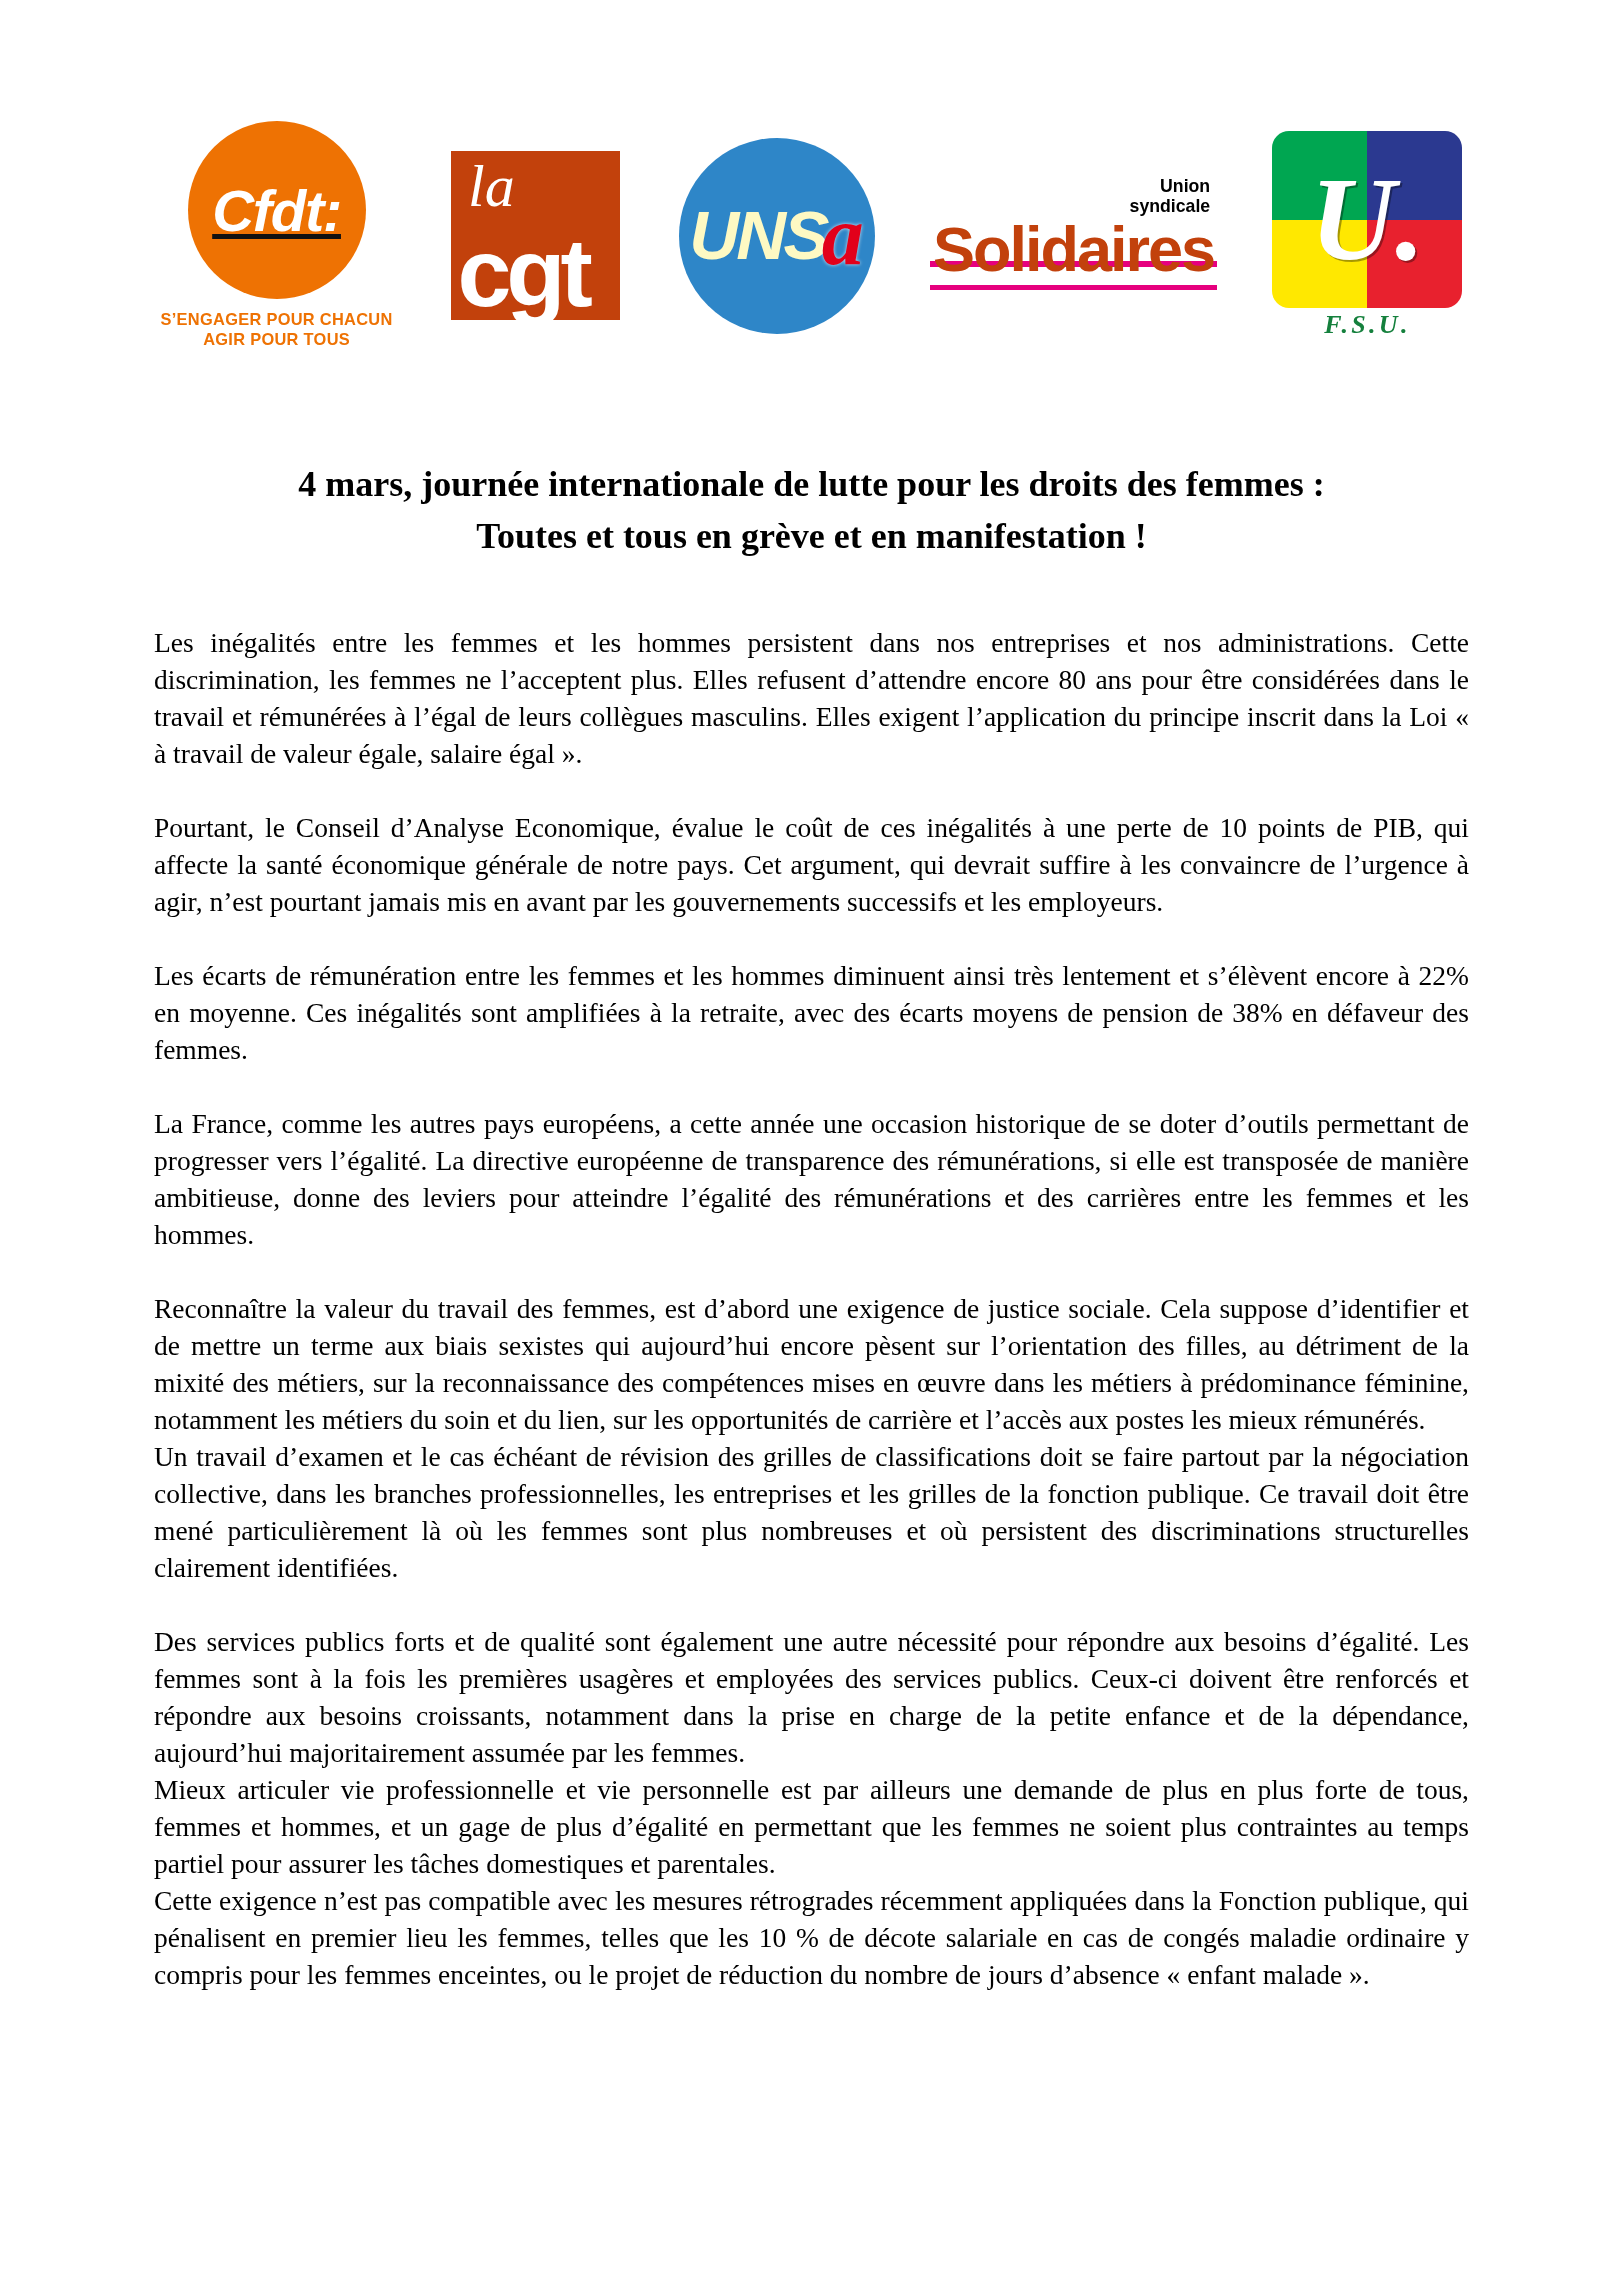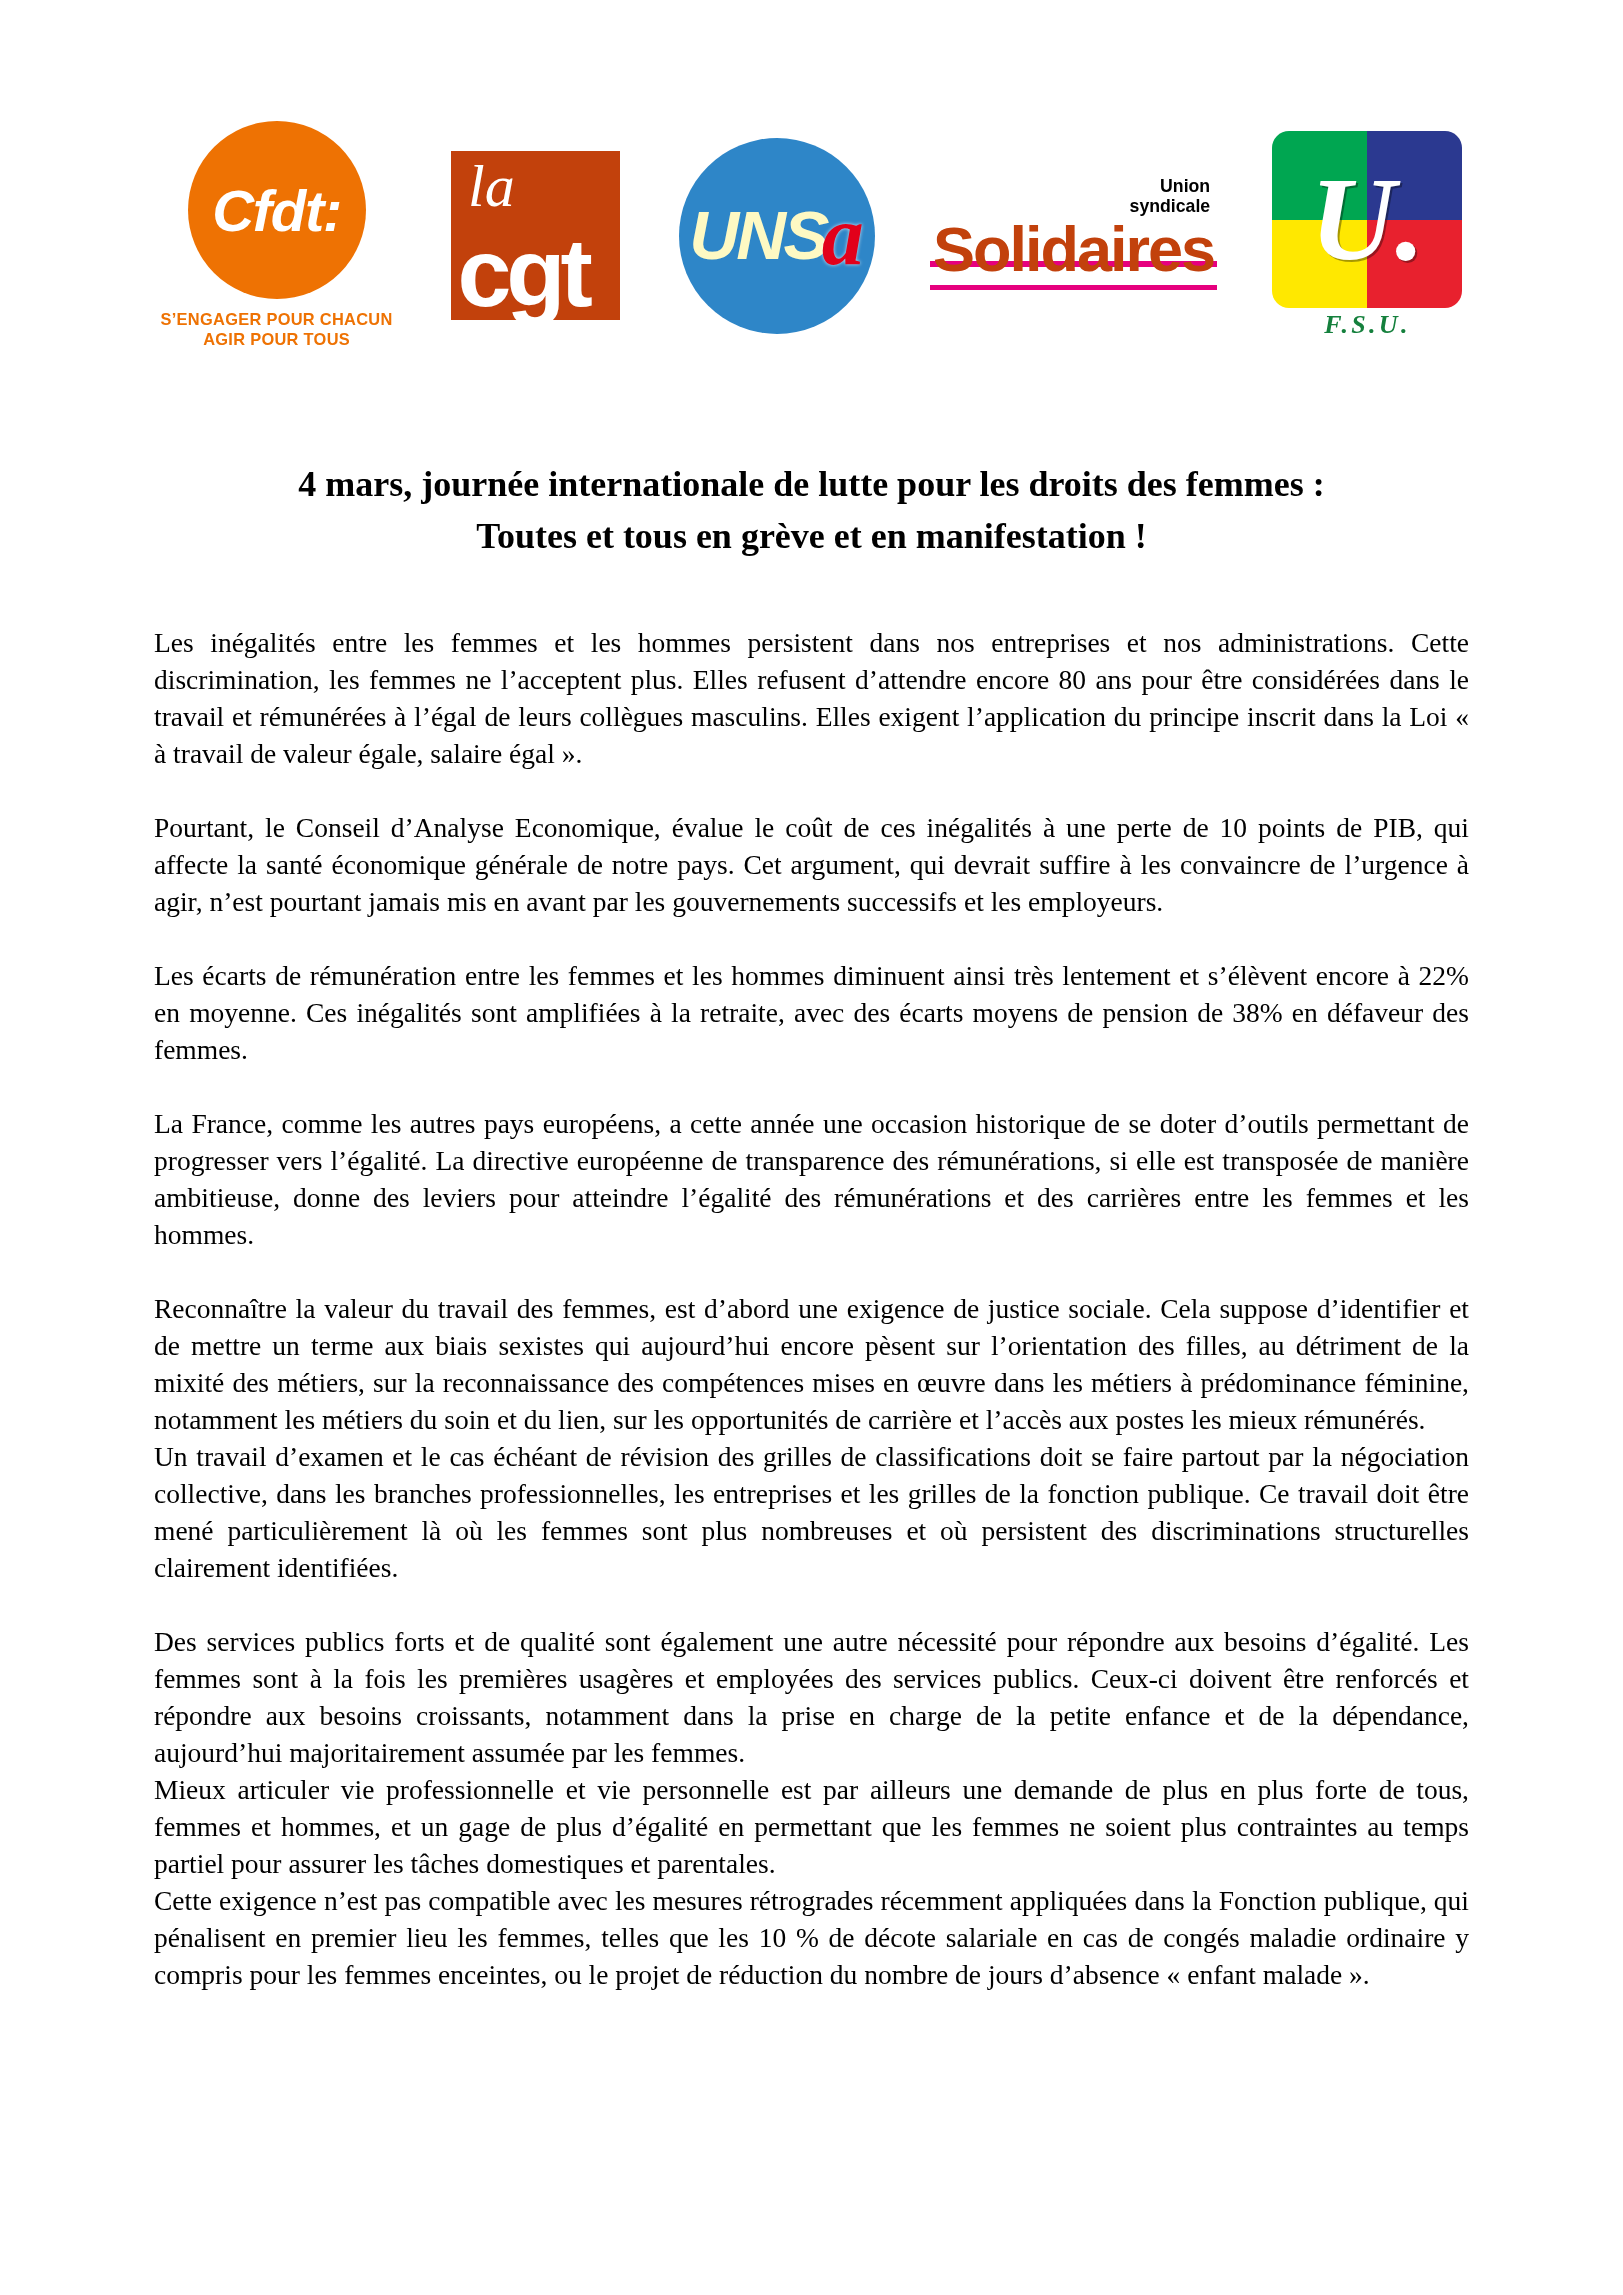--- a/index.html
+++ b/index.html
@@ -21,21 +21,21 @@
     align-items: center;
     height: 275px;
     padding: 0 6.5px;
   }
   .logo { display: flex; flex-direction: column; align-items: center; }
 
   
   .cfdt-circle {
     width: 178px; height: 178px; border-radius: 50%;
     background: #EE7203;
-    display: flex; align-items: center; justify-content: center;
+    display: flex; align-items: center; justify-content: center; text-decoration: underline;
   }
   .cfdt-word {
     color: #ffffff; font-family: "Liberation Sans", sans-serif;
     font-weight: bold; font-style: italic; font-size: 58px; letter-spacing: -1.3px;
   }
   .cfdt-tagline {
     margin-top: 9.2px; text-align: center; color: #EE7203;
     font-family: "Liberation Sans", sans-serif; font-weight: bold;
     font-size: 16.4px; line-height: 1.25; letter-spacing: 0.3px;
   }

